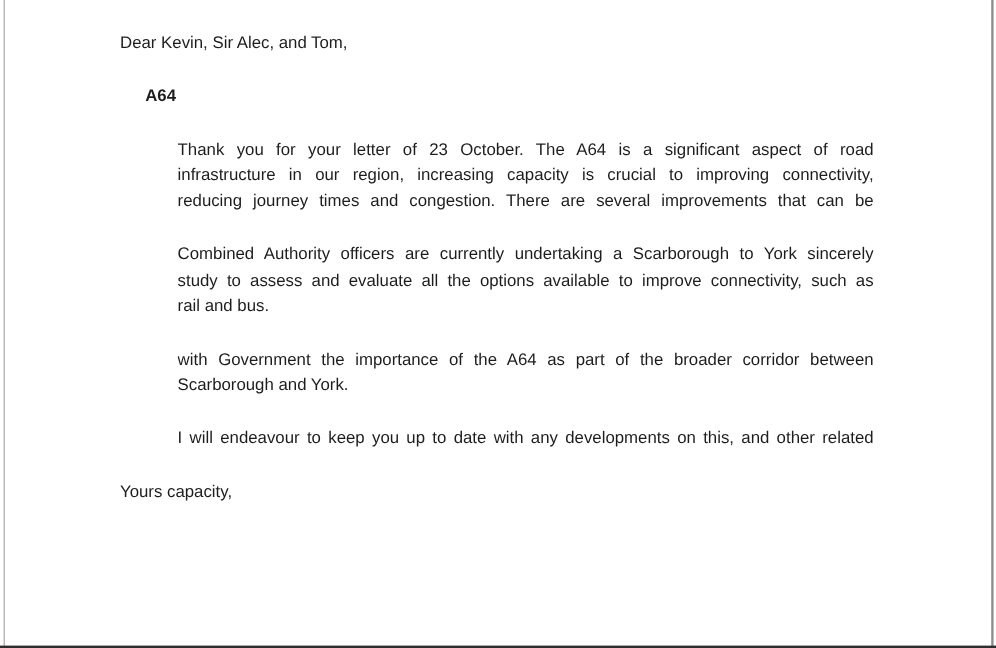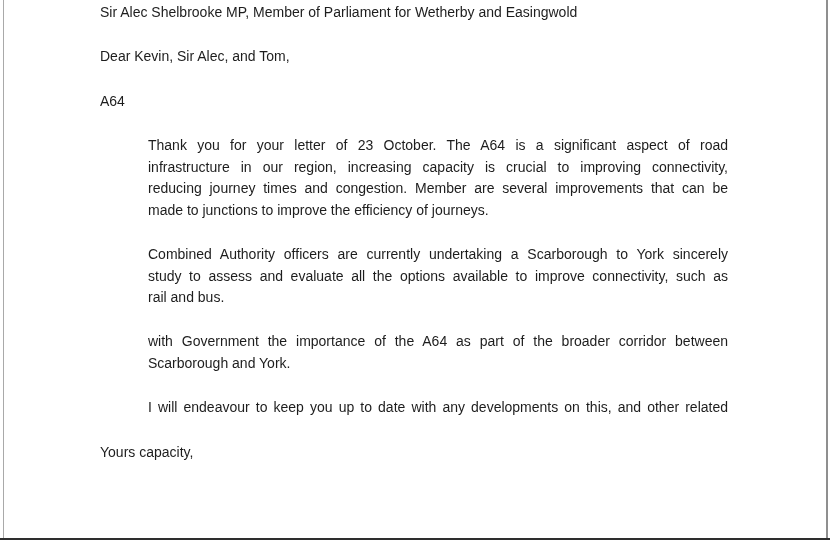--- a/index.html
+++ b/index.html
@@ -57,47 +57,46 @@
   .just .line {
     text-align: justify;
     text-align-last: justify;
     text-justify: inter-word;
     margin-left: 48px;
   }
   .just .line.last {
     text-align-last: left;
   }
   .subject {
-    font-weight: 400;
+    font-weight: 700;
+    margin-left: 21px;
   }
 </style>
 </head>
 <body>
 
 <div class="page">
 
   <div class="content">
 
     <div class="block">
-      <div class="line">Sir Alec Shelbrooke MP, Member of Parliament for Wetherby and Easingwold</div>
     </div>
 
     <div class="block">
       <div class="line">Dear Kevin, Sir Alec, and Tom,</div>
     </div>
 
     <div class="block">
       <div class="line subject">A64</div>
     </div>
 
     <div class="block just">
       <div class="line">Thank you for your letter of 23 October. The A64 is a significant aspect of road</div>
       <div class="line">infrastructure in our region, increasing capacity is crucial to improving connectivity,</div>
-      <div class="line">reducing journey times and congestion. Member are several improvements that can be</div>
-      <div class="line last">made to junctions to improve the efficiency of journeys.</div>
+      <div class="line">reducing journey times and congestion. There are several improvements that can be</div>
     </div>
 
     <div class="block just">
       <div class="line">Combined Authority officers are currently undertaking a Scarborough to York sincerely</div>
       <div class="line">study to assess and evaluate all the options available to improve connectivity, such as</div>
       <div class="line last">rail and bus.</div>
     </div>
 
     <div class="block just">
       <div class="line">with Government the importance of the A64 as part of the broader corridor between</div>

